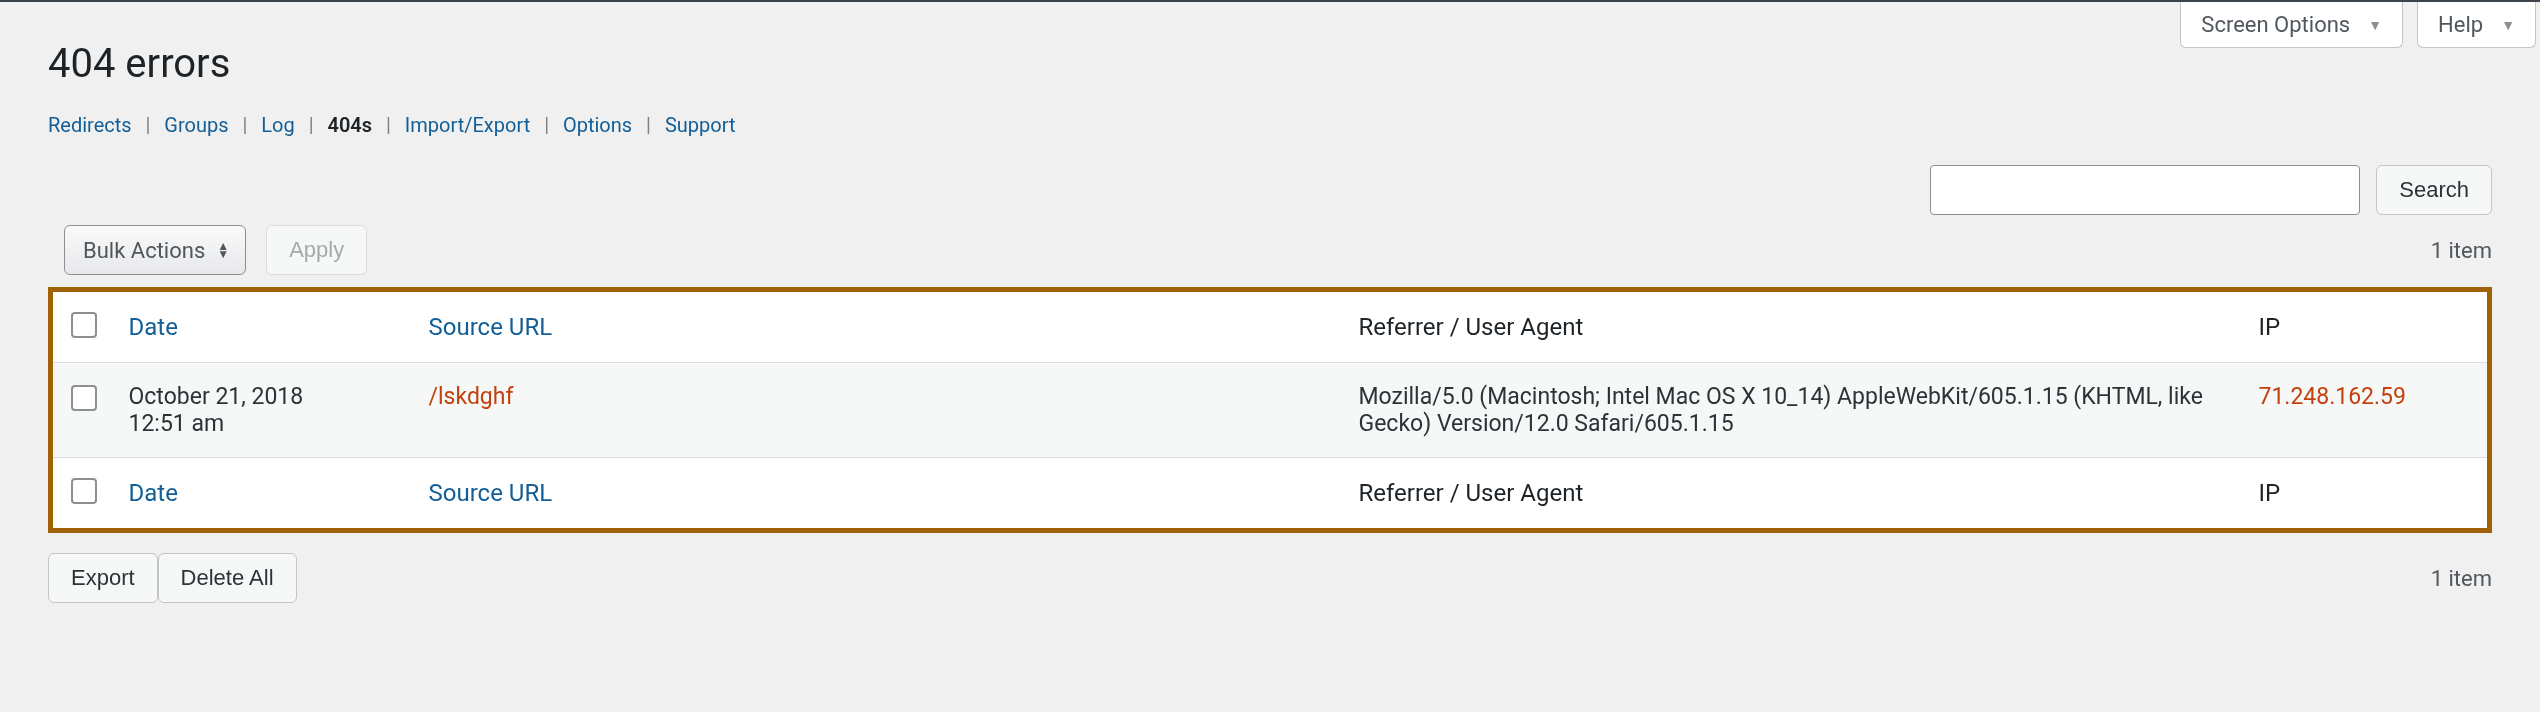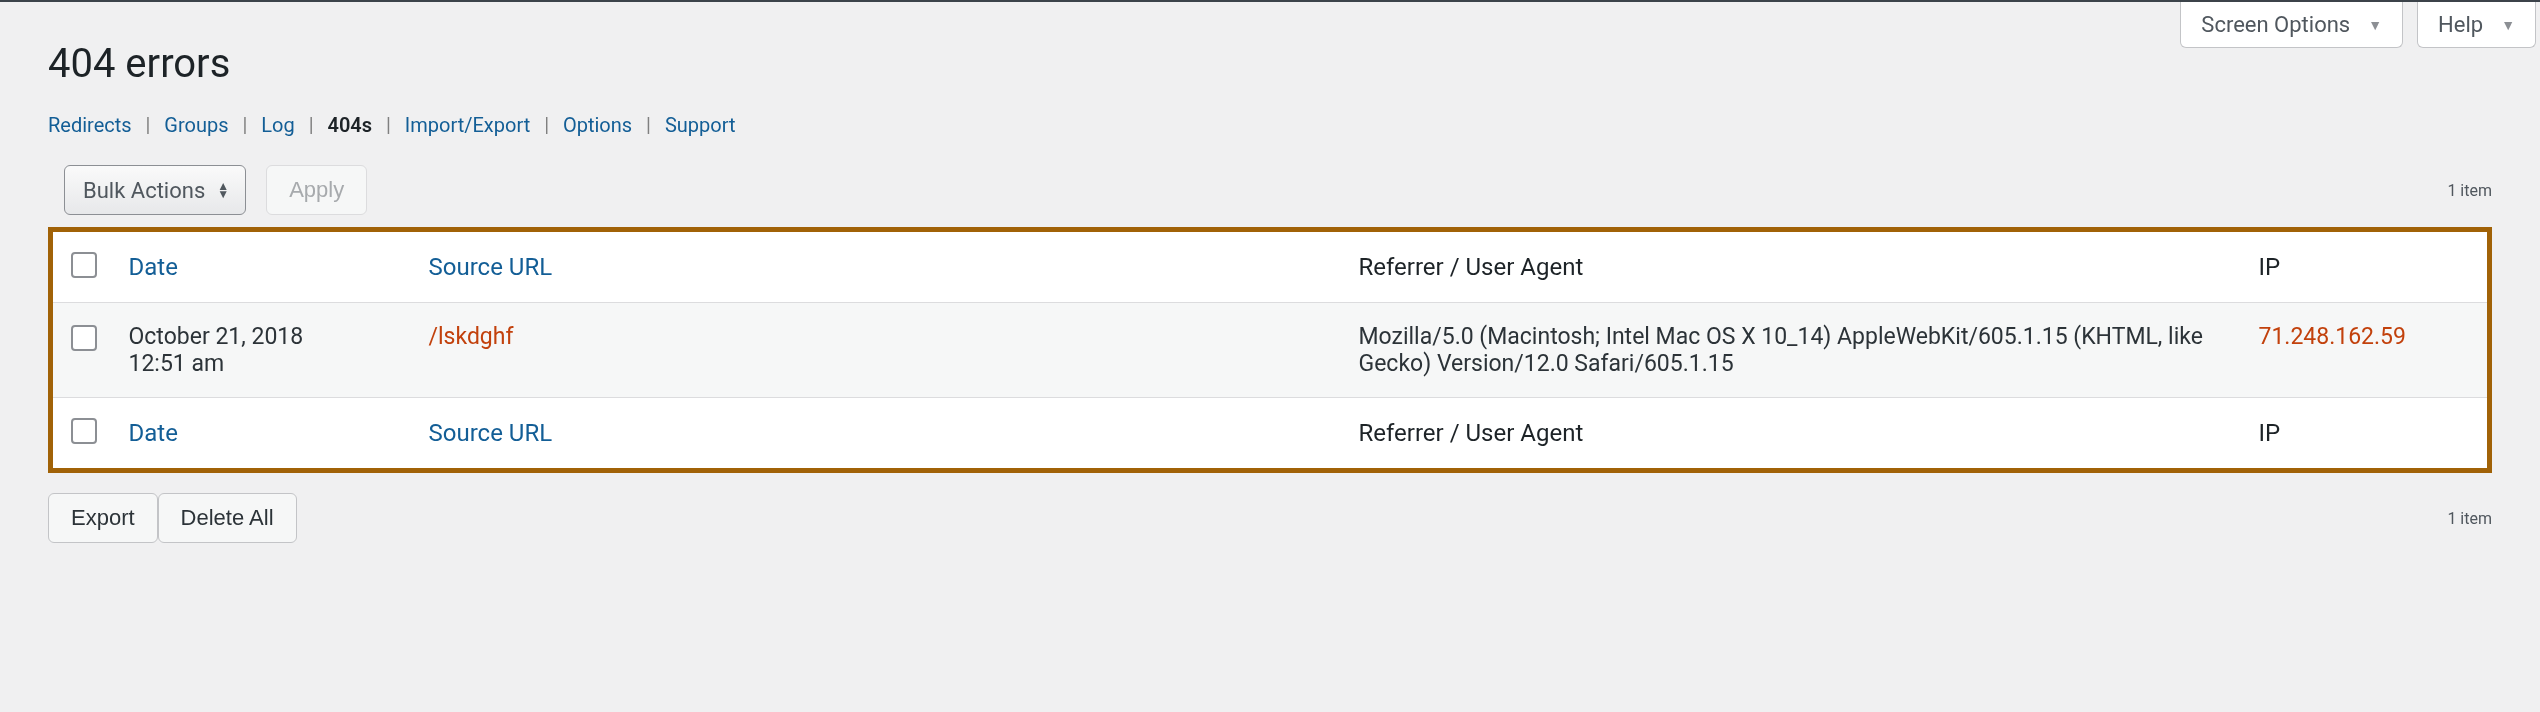--- a/index.html
+++ b/index.html
@@ -127,21 +127,21 @@
     cursor: pointer;
   }
   .bulk-select .sort-arrows {
     display: inline-flex;
     flex-direction: column;
     line-height: 8px;
     font-size: 12px;
     color: #50575e;
   }
   .item-count {
-    font-size: 16px;
+    font-size: 22px;
     color: #50575e;
   }
   table.list {
     width: 100%;
     border-collapse: collapse;
     border: 5px solid #a16207;
     background: #fff;
   }
   table.list thead th, table.list tfoot th {
     text-align: left;
@@ -213,20 +213,24 @@
       <span class="sep">&nbsp;|&nbsp;</span>
       <span class="current">404s</span>
       <span class="sep">&nbsp;|&nbsp;</span>
       <a href="#">Import/Export</a>
       <span class="sep">&nbsp;|&nbsp;</span>
       <a href="#">Options</a>
       <span class="sep">&nbsp;|&nbsp;</span>
       <a href="#">Support</a>
     </div>
 
+    <div class="search-row">
+      <input class="search-input" type="text" placeholder="" style="">
+      <button class="btn">Search</button>
+    </div>
 
     <div class="tablenav">
       <div class="left">
         <div class="bulk-select">
           <span>Bulk Actions</span>
           <span class="sort-arrows">
             <span>▲</span>
               <span>▼</span>
           </span>
         </div>

